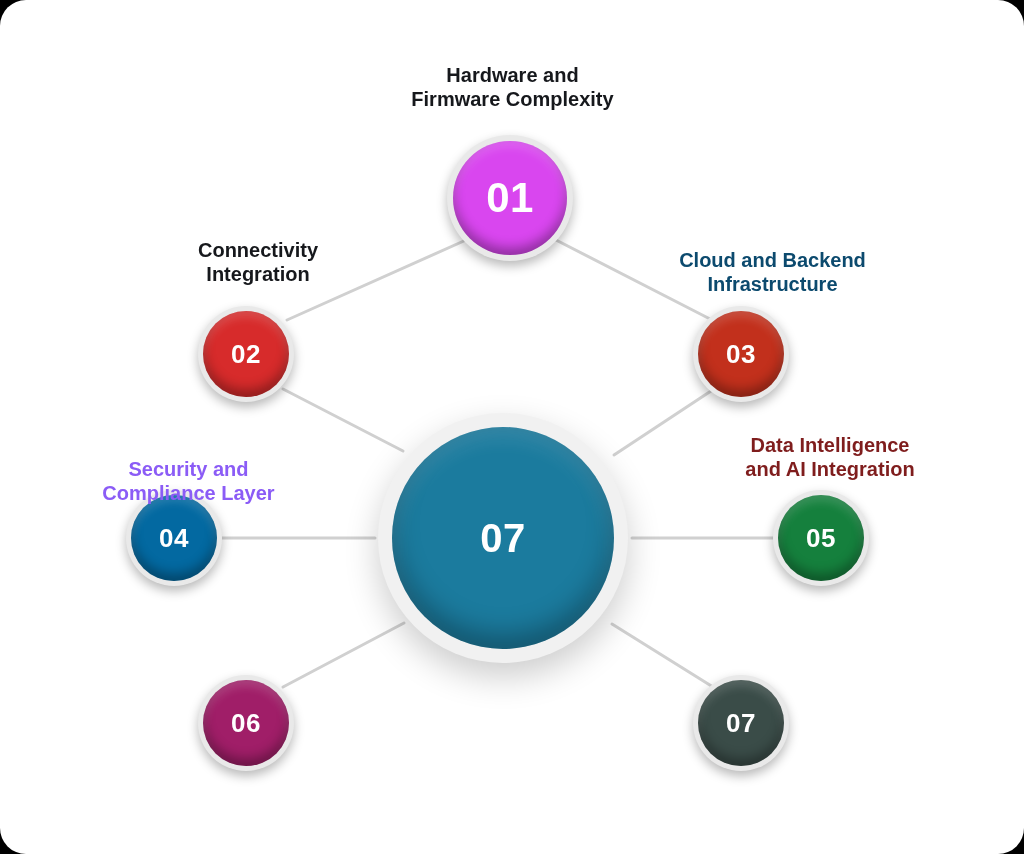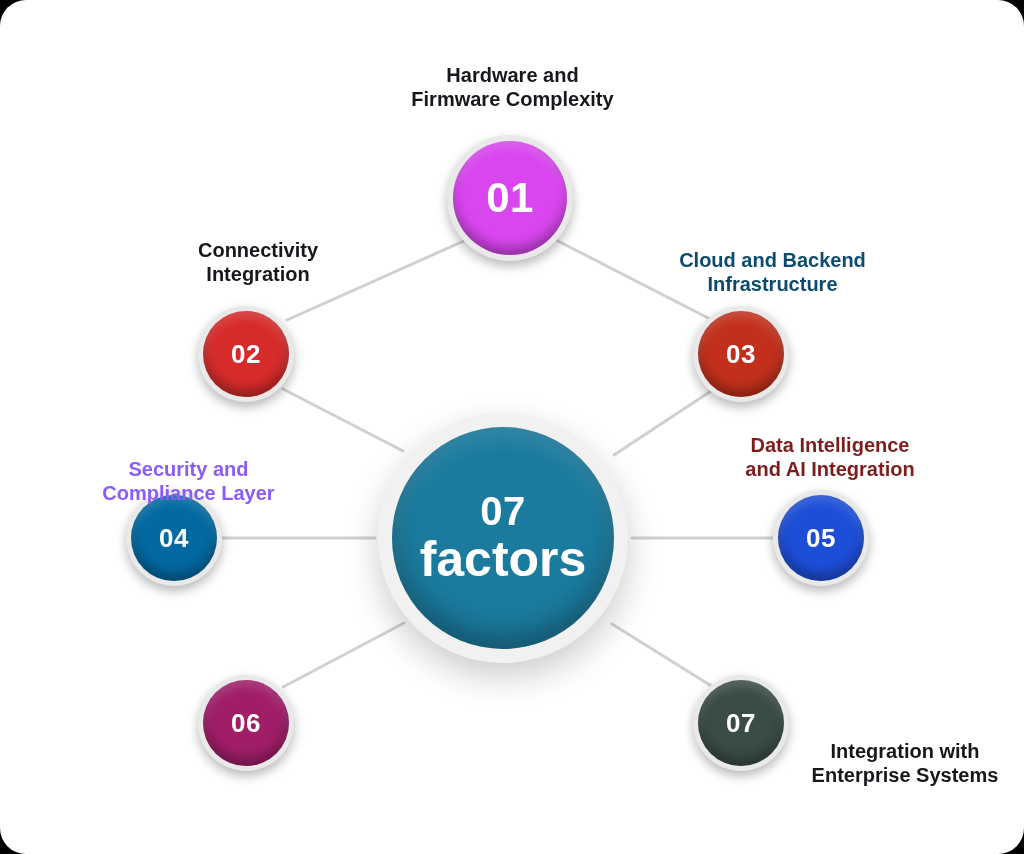--- a/index.html
+++ b/index.html
@@ -129,21 +129,20 @@
         <line x1="222" y1="538" x2="375" y2="538"></line>
         <line x1="773" y1="538" x2="632" y2="538"></line>
         <line x1="283" y1="687" x2="404" y2="623"></line>
         <line x1="713" y1="687" x2="612" y2="624"></line>
       </g>
     </svg>
 
     <div class="node" id="hub" style="left:378px; top:413px;">
       <div class="disc" id="hub-disc" style="background: rgb(27, 123, 158);">
         <div class="num">07</div>
-        <div class="word">factors</div>
       </div>
     </div>
 
     <div class="node sat" style="left:447px; top:135px; width:126px; height:126px; padding:6px;">
       <div class="disc" style="background: #d946ef;">
         <span class="num" style="font-size:42px;">01</span>
       </div>
     </div>
     <div class="label lbl-c" style="left: 370px; top: 63px; width: 285px; color: rgb(22, 24, 28);">Hardware and
 Firmware Complexity</div>
@@ -166,35 +165,33 @@
 
     <div class="node sat" style="left:126px; top:490px;">
       <div class="disc" style="background: #0369a1;">
         <span class="num">04</span>
       </div>
     </div>
     <div class="label lbl-c" style="left: 61px; top: 429px; width: 255px; color: #8b5cf6; margin-top: 28px;">Security and
 Compliance Layer</div>
 
     <div class="node sat" style="left:773px; top:490px;">
-      <div class="disc" style="background: #1d4ed8;">
+      <div class="disc" style="background: #15803d;">
         <span class="num">05</span>
       </div>
     </div>
     <div class="label lbl-c" style="left: 695px; top: 433px; width: 270px; color: #7f1d1d;">Data Intelligence
 and AI Integration</div>
 
     <div class="node sat" style="left:198px; top:675px;text-align:center;">
       <div class="disc" style="background: rgb(160, 30, 104);">
         <span class="num">06</span>
       </div>
     </div>
 
     <div class="node sat" style="left:693px; top:675px;">
       <div class="disc" style="background: rgb(58, 76, 72);">
         <span class="num">07</span>
       </div>
     </div>
-    <div class="label lbl-c" style="left: 805px; top: 739px; width: 200px; color: rgb(22, 24, 28);">Integration with
-Enterprise Systems</div>
 
   </div>
 </div>
 
 </body></html>

